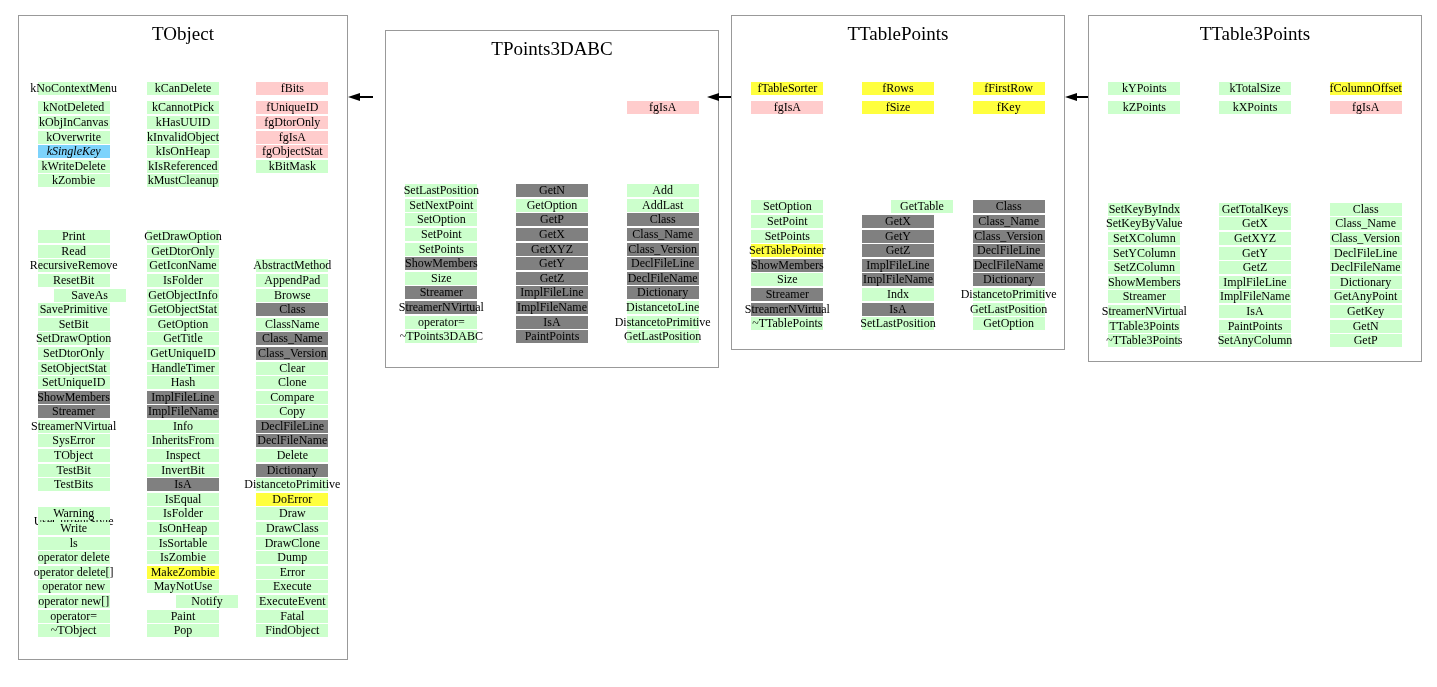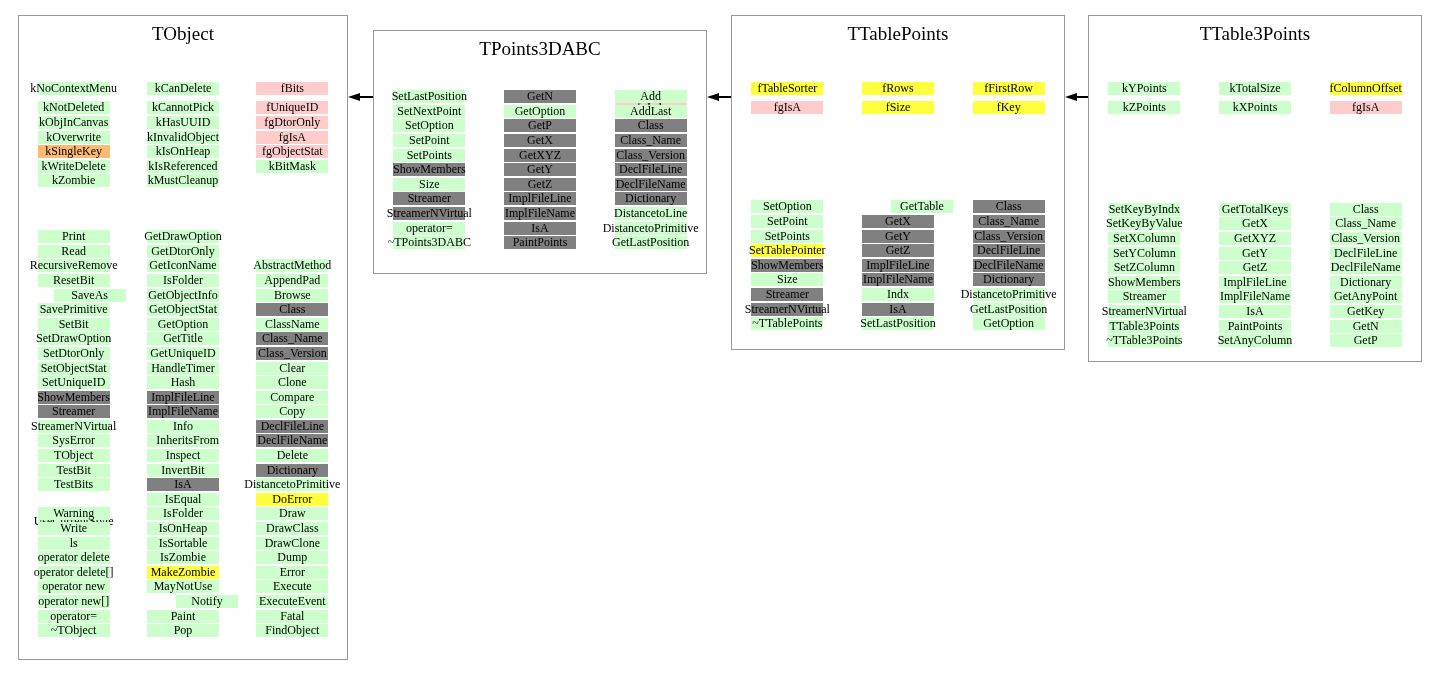--- a/index.html
+++ b/index.html
@@ -1,20 +1,20 @@
 <!DOCTYPE html>
 <html><head>
 <meta charset="utf-8">
 <style>
   html,body{margin:0;padding:0;background:#ffffff;}
   #diagram{position:relative;width:1437px;height:687px;background:#ffffff;
            font-family:"Liberation Serif","DejaVu Serif",serif;color:#000;}
   .class-box{position:absolute;background:#ffffff;border:1px solid #999999;box-sizing:border-box;}
   .box-0{left:18px;top:15px;width:330px;height:645px;}
-  .box-1{left:373px;top:30px;width:334px;height:244px;}
+  .box-1{left:385px;top:30px;width:334px;height:338px;}
   .box-2{left:731px;top:15px;width:334px;height:335px;}
   .box-3{left:1088px;top:15px;width:334px;height:347px;}
   .class-title{text-align:center;font-size:19px;padding-top:7px;white-space:nowrap;}
   .fields-area,.methods-area{position:absolute;left:0;right:0;display:flex;}
   .box-0 .fields-area{top:65px;}  .box-0 .methods-area{bottom:21px;}
   .box-1 .fields-area{top:69px;}  .box-1 .methods-area{bottom:23px;}
   .box-2 .fields-area{top:65px;}  .box-2 .methods-area{bottom:18px;}
   .box-3 .fields-area{top:65px;}  .box-3 .methods-area{bottom:13px;}
   .m-col{flex:1;display:flex;flex-direction:column;justify-content:flex-end;min-width:0;}
   .fields-area .m-col{justify-content:flex-start;}
@@ -53,21 +53,21 @@
             <div class="cell" style="background: rgb(204, 255, 204);">
               <span>kObjInCanvas</span>
             </div>
           </div>
           <div class="row">
             <div class="cell" style="background: rgb(204, 255, 204);">
               <span>kOverwrite</span>
             </div>
           </div>
           <div class="row">
-            <div class="cell" style="background: #fdba74;">
+            <div class="cell" style="background: #7dd3fc; font-style: italic;">
               <span>kSingleKey</span>
             </div>
           </div>
           <div class="row">
             <div class="cell" style="background: rgb(204, 255, 204);">
               <span>kWriteDelete</span>
             </div>
           </div>
           <div class="row">
             <div class="cell" style="background: rgb(204, 255, 204);">
@@ -353,21 +353,21 @@
             <div class="cell" style="background: rgb(128, 128, 128);">
               <span>ImplFileName</span>
             </div>
           </div>
           <div class="row">
             <div class="cell" style="background: rgb(204, 255, 204);">
               <span>Info</span>
             </div>
           </div>
           <div class="row">
-            <div class="cell" style="background: rgb(204, 255, 204); justify-content: flex-end;">
+            <div class="cell" style="background: rgb(204, 255, 204);">
               <span>InheritsFrom</span>
             </div>
           </div>
           <div class="row">
             <div class="cell" style="background: rgb(204, 255, 204);">
               <span>Inspect</span>
             </div>
           </div>
           <div class="row">
             <div class="cell" style="background: rgb(204, 255, 204);">

